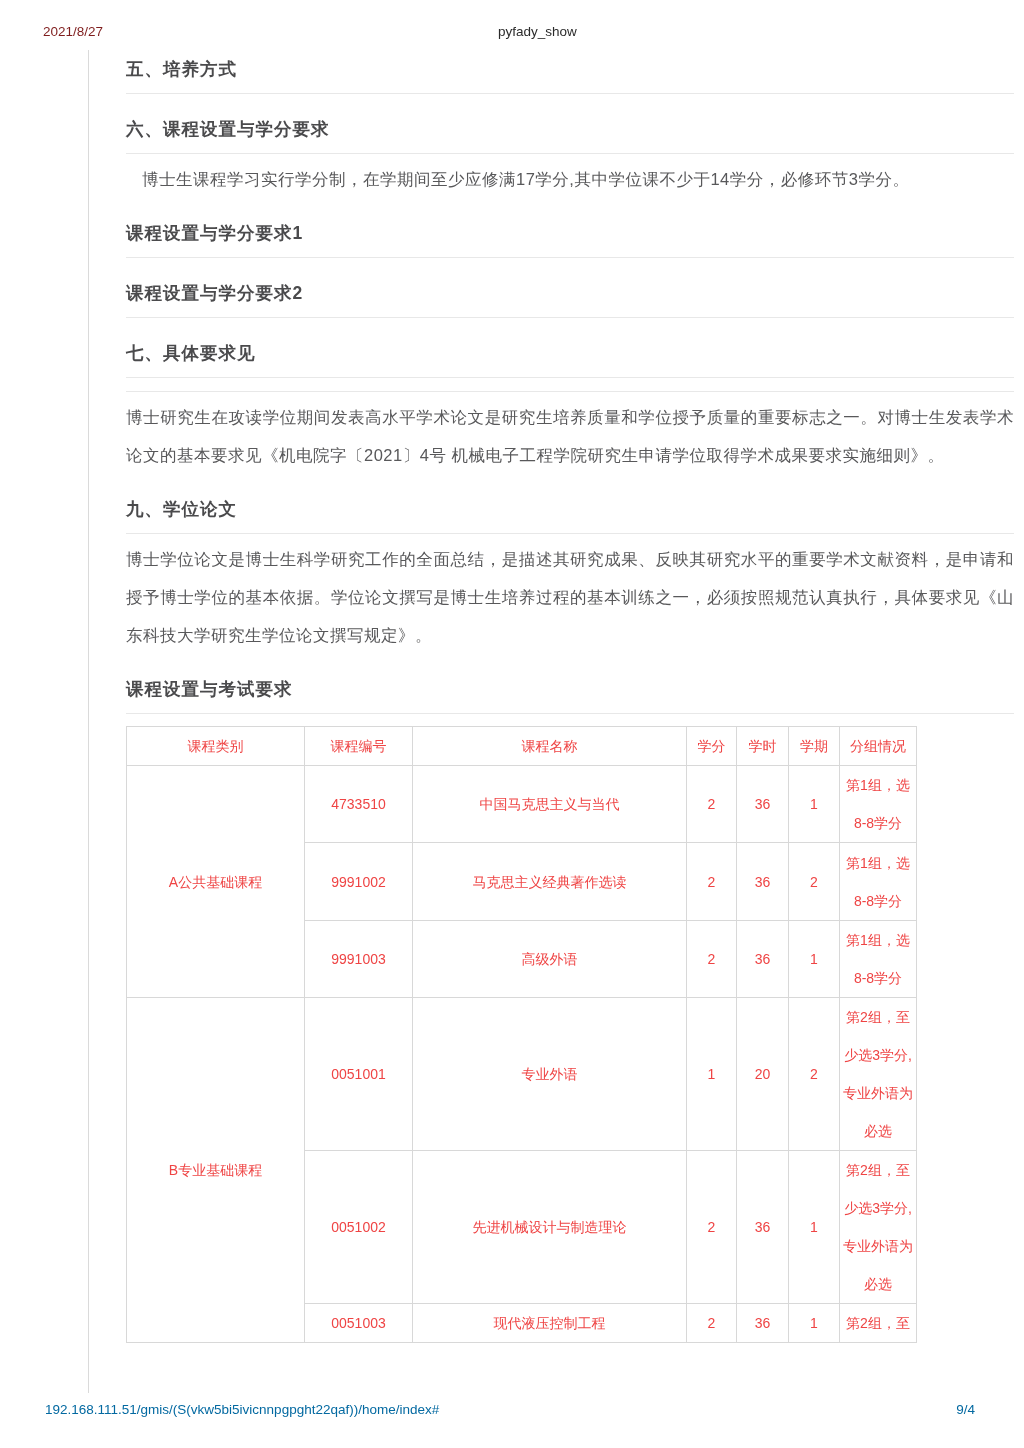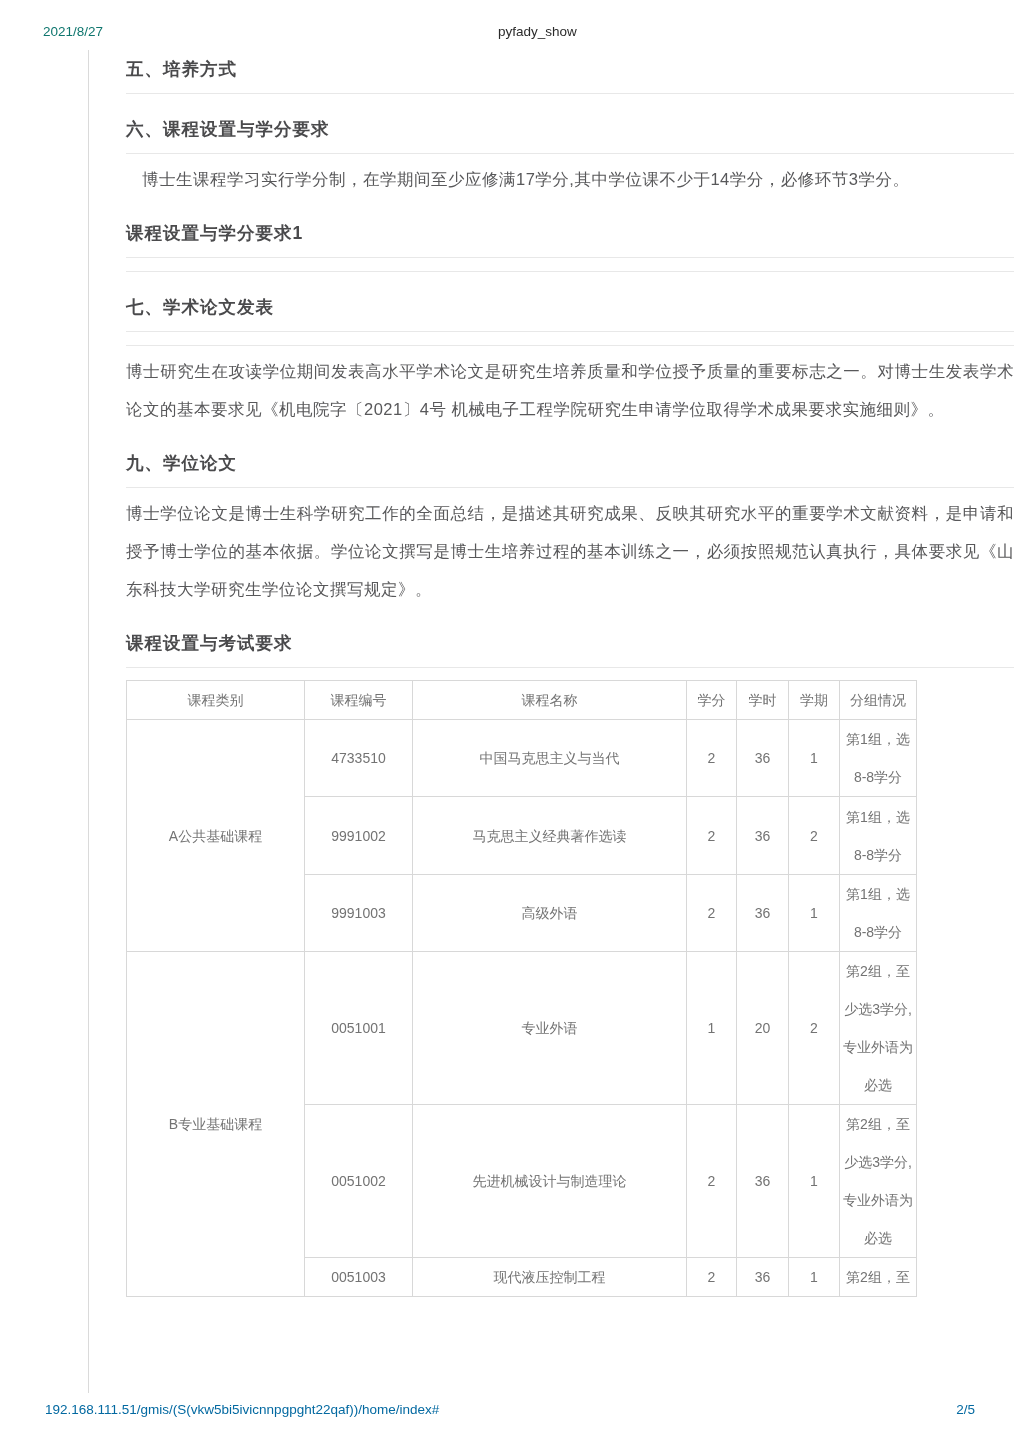--- a/index.html
+++ b/index.html
@@ -3,21 +3,21 @@
 <meta charset="utf-8">
 <style>
   html,body{margin:0;padding:0;}
   body{
     width:1024px;height:1448px;position:relative;overflow:hidden;
     background:#ffffff;
     font-family:"Liberation Sans","DejaVu Sans",sans-serif;
     color:#58585a;
   }
   
-  .print-header-date{position:absolute;left:43px;top:24px;font-size:13.5px;color:#0f766e;}
+  .print-header-date{position:absolute;left:43px;top:24px;font-size:13.5px;color:#7f1d1d;}
   .print-header-title{position:absolute;left:498px;top:24px;font-size:13.5px;color:#2b2b2b;}
   .print-footer{position:absolute;left:45px;right:49px;top:1402px;display:flex;justify-content:space-between;font-size:13.5px;color:#0369a1;}
   
   .content{
     position:absolute;top:50px;left:88px;width:975px;height:1343px;
     box-sizing:border-box;padding:0 48px 0 37px;
     border-left:1px solid #dadada;border-right:1px solid #dadada;
     overflow:hidden;
   }
   h2.sec{
@@ -27,21 +27,21 @@
   h2.sec.first{margin-top:8px;}
   hr.rule{border:0;border-top:1px solid #e8e8e8;margin:13px 0 0 0;}
   p.body{
     font-size:16.5px;color:#58585a;letter-spacing:0.5px;
     line-height:38px;margin:6px 0 0 0;text-align:justify;
   }
   p.body.oneline{white-space:nowrap;margin-left:16px;}
   
   table.course{
     width:790px;margin-top:12px;border-collapse:collapse;table-layout:fixed;
-    font-size:14px;color:#737373;
+    font-size:14px;color:#ef4444;
   }
   table.course th,table.course td{
     border:1px solid #d8d8d8;text-align:center;vertical-align:middle;
     padding:0 3px;line-height:38px;font-weight:400;
   }
   table.course td.grp{word-break:break-all;line-height:38px;}
   tr.hrow{height:38px;}
   tr.r-a1{height:75px;} tr.r-a2{height:78px;} tr.r-a3{height:72px;}
   tr.r-b1{height:150px;} tr.r-b2{height:150px;}
   td.cat-b{vertical-align:top;padding-top:11px;line-height:20px;}
@@ -58,23 +58,24 @@
   <h2 class="sec first">五、培养方式</h2>
   <hr class="rule">
 
   <h2 class="sec">六、课程设置与学分要求</h2>
   <hr class="rule">
   <p class="body oneline">博士生课程学习实行学分制，在学期间至少应修满17学分,其中学位课不少于14学分，必修环节3学分。</p>
 
   <h2 class="sec">课程设置与学分要求1</h2>
   <hr class="rule">
 
+  <h2 class="sec">课程设置与学分要求2</h2>
   <hr class="rule">
 
-  <h2 class="sec">七、学术论文发表</h2>
+  <h2 class="sec">七、具体要求见</h2>
   <hr class="rule">
 
   <hr class="rule">
   <p class="body">博士研究生在攻读学位期间发表高水平学术论文是研究生培养质量和学位授予质量的重要标志之一。对博士生发表学术论文的基本要求见《机电院字〔2021〕4号 机械电子工程学院研究生申请学位取得学术成果要求实施细则》。</p>
 
   <h2 class="sec">九、学位论文</h2>
   <hr class="rule">
   <p class="body">博士学位论文是博士生科学研究工作的全面总结，是描述其研究成果、反映其研究水平的重要学术文献资料，是申请和授予博士学位的基本依据。学位论文撰写是博士生培养过程的基本训练之一，必须按照规范认真执行，具体要求见《山东科技大学研究生学位论文撰写规定》。</p>
 
   <h2 class="sec">课程设置与考试要求</h2>
@@ -151,14 +152,14 @@
         <td>36</td>
         <td>1</td>
         <td class="grp">第2组，至</td>
       </tr>
     </tbody>
   </table>
 </div>
 
 <div class="print-footer">
   <span>192.168.111.51/gmis/(S(vkw5bi5ivicnnpgpght22qaf))/home/index#</span>
-  <span>2/5</span>
+  <span>9/4</span>
 </div>
 
 </body></html>

